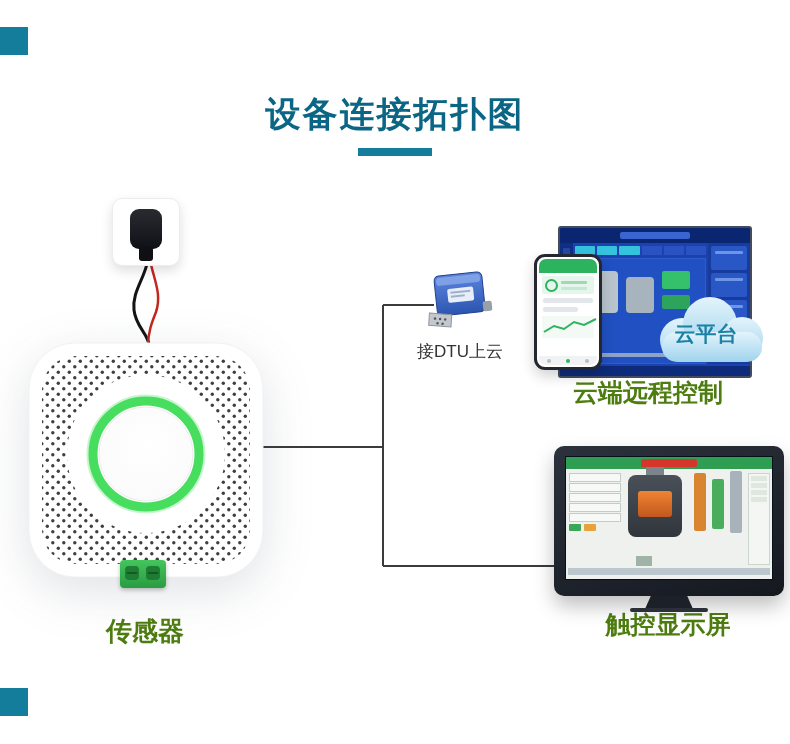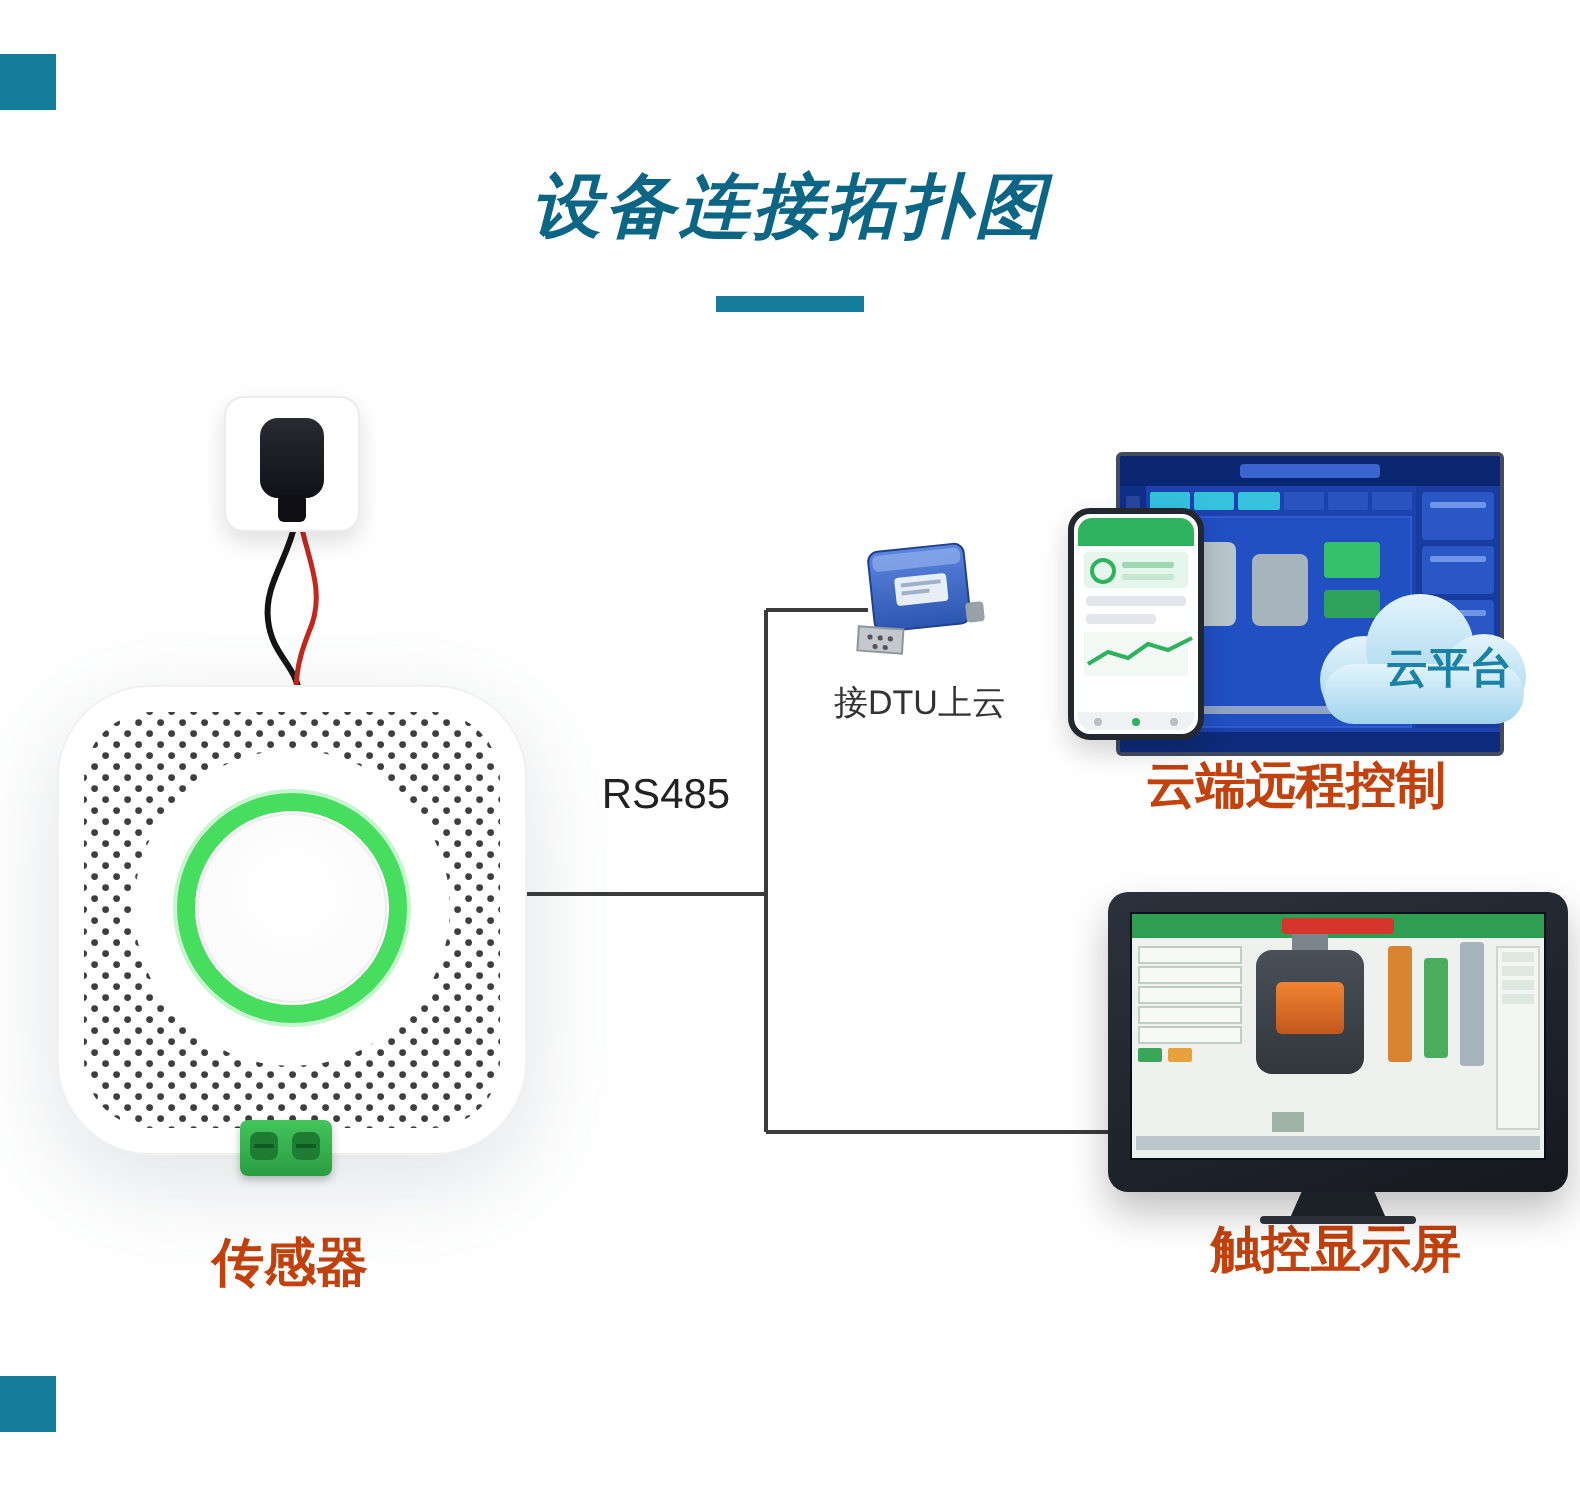--- a/index.html
+++ b/index.html
@@ -5,22 +5,22 @@
   html,body{margin:0;padding:0;background:#ffffff;}
   body{font-family:"Liberation Sans","DejaVu Sans",sans-serif;}
   .canvas{position:relative;width:790px;height:744px;background:#ffffff;overflow:hidden;}
 
   
   .corner{position:absolute;left:0;width:28px;height:28px;background:#147d9b;}
   .corner-top{top:27px;}
   .corner-bottom{top:688px;}
 
   
-  .title{position:absolute;left:0;right:0;top:80px;margin:0;text-align:center;
-         font-size:35px;font-weight:700;letter-spacing:2px;color:#0b6584;font-style:italic;}
+  .title{position:absolute;left:0;right:0;top:80px;margin:11px;text-align:center;
+         font-size:35px;font-weight:700;letter-spacing:2px;color:#0b6584;}
   .title-underline{position:absolute;left:50%;transform:translateX(-50%);top:148px;
          width:74px;height:8px;background:#147d9b;}
 
   
   .outlet{position:absolute;left:112px;top:198px;width:66px;height:66px;background:#ffffff;
           border:1px solid #ececec;border-radius:10px;box-shadow:0 5px 12px rgba(0,0,0,.13);z-index:2;}
   .outlet-plug{position:absolute;left:17px;top:10px;width:32px;height:40px;
           background:linear-gradient(#2a2b31,#101116);border-radius:9px;}
   .plug-neck{position:absolute;left:26px;top:48px;width:14px;height:14px;background:#101014;border-radius:3px;}
   .wire{position:absolute;left:118px;top:258px;z-index:1;}
@@ -28,21 +28,21 @@
   
   .sensor{position:absolute;left:28px;top:342px;z-index:2;
           filter:drop-shadow(0 14px 24px rgba(50,60,80,.15));}
   .terminal{position:absolute;left:120px;top:560px;width:46px;height:28px;z-index:3;
           background:linear-gradient(#43c55c,#2a9c41);border-radius:4px;box-shadow:0 2px 4px rgba(0,0,0,.25);}
   .screw{position:absolute;top:6px;width:14px;height:14px;background:#1e7d33;border-radius:4px;}
   .screw::after{content:"";position:absolute;left:2px;top:6px;width:10px;height:2px;background:#0f5c22;}
   .screw-l{left:5px;} .screw-r{left:26px;}
 
   
-  .label{position:absolute;font-weight:700;color:#c2410c;text-align:center;}
+  .label{position:absolute;font-weight:700;color:#4d7c0f;text-align:center;}
   .sensor-label{left:55px;top:614px;width:180px;font-size:26px;font-family:Liberation Serif, serif;}
   .cloud-control-label{left:540px;top:376px;width:216px;font-size:25px;}
   .touch-label{left:553px;top:608px;width:230px;font-size:25px;}
 
   
   .lines{position:absolute;left:260px;top:300px;z-index:1;}
   .bus-label{position:absolute;left:284px;top:383px;width:98px;text-align:center;
           font-size:21px;line-height:30px;color:#222222;z-index:2;}
 
   
@@ -83,21 +83,21 @@
   .ph-banner::after{content:"";position:absolute;left:19px;top:5px;width:26px;height:3px;background:#9fd8b4;border-radius:1px;box-shadow:0 6px 0 #c4e8d1;}
   .ph-line{margin:4px 4px 0 4px;height:5px;background:#e3e6ea;border-radius:2px;}
   .ph-line.short{width:60%;}
   .ph-chart{margin:4px 3px 0 3px;height:22px;background:#f3faf5;position:relative;}
   .ph-nav{position:absolute;bottom:0;left:0;right:0;height:9px;background:#f0f2f4;display:flex;justify-content:space-around;align-items:center;}
   .ph-dot{width:4px;height:4px;border-radius:50%;background:#b9bec5;}
   .ph-dot.mid{background:#2db25e;}
 
   
   .cloud{position:absolute;left:648px;top:286px;z-index:6;}
-  .cloud-label{position:absolute;left:656px;top:320px;width:100px;text-align:right;
+  .cloud-label{position:absolute;left:656px;top:320px;width:100px;text-align:center;
          font-size:21px;font-weight:700;color:#1a82a6;z-index:7;}
 
   
   .tv{position:absolute;left:554px;top:446px;width:230px;height:150px;border-radius:10px;
       background:linear-gradient(160deg,#2c323d,#15181f);box-shadow:0 10px 20px rgba(0,0,0,.25);z-index:2;}
   .tv-screen{position:absolute;left:11px;right:11px;top:10px;bottom:16px;background:#eef1ee;
       border:1px solid #061018;overflow:hidden;}
   .sc-header{height:12px;background:#2f9e52;position:relative;}
   .sc-header::after{content:"";position:absolute;left:50%;transform:translateX(-50%);top:2px;
       width:56px;height:8px;background:#d5352b;border-radius:2px;}
@@ -172,21 +172,20 @@
   <div class="label sensor-label">传感器</div>
 
   <svg class="lines" width="302" height="270" viewBox="0 0 302 270">
     <path d="M3,147 H123" fill="none" stroke="#3b3b3b" stroke-width="2"></path>
     <path d="M123,5 V266" fill="none" stroke="#3b3b3b" stroke-width="2"></path>
     <path d="M123,5 H174" fill="none" stroke="#3b3b3b" stroke-width="2"></path>
     <path d="M123,266 H296" fill="none" stroke="#3b3b3b" stroke-width="2"></path>
   </svg>
 
   <div class="bus-label">
-    <div>RS485</div>
   </div>
 
   <svg class="dtu" width="76" height="68" viewBox="0 0 76 68">
     <defs>
       <linearGradient id="dtuG" x1="0" y1="0" x2="0" y2="1">
         <stop offset="0%" stop-color="#5b85de"></stop>
         <stop offset="100%" stop-color="#2c55b0"></stop>
       </linearGradient>
     </defs>
     <g transform="rotate(-6 38 34)">

